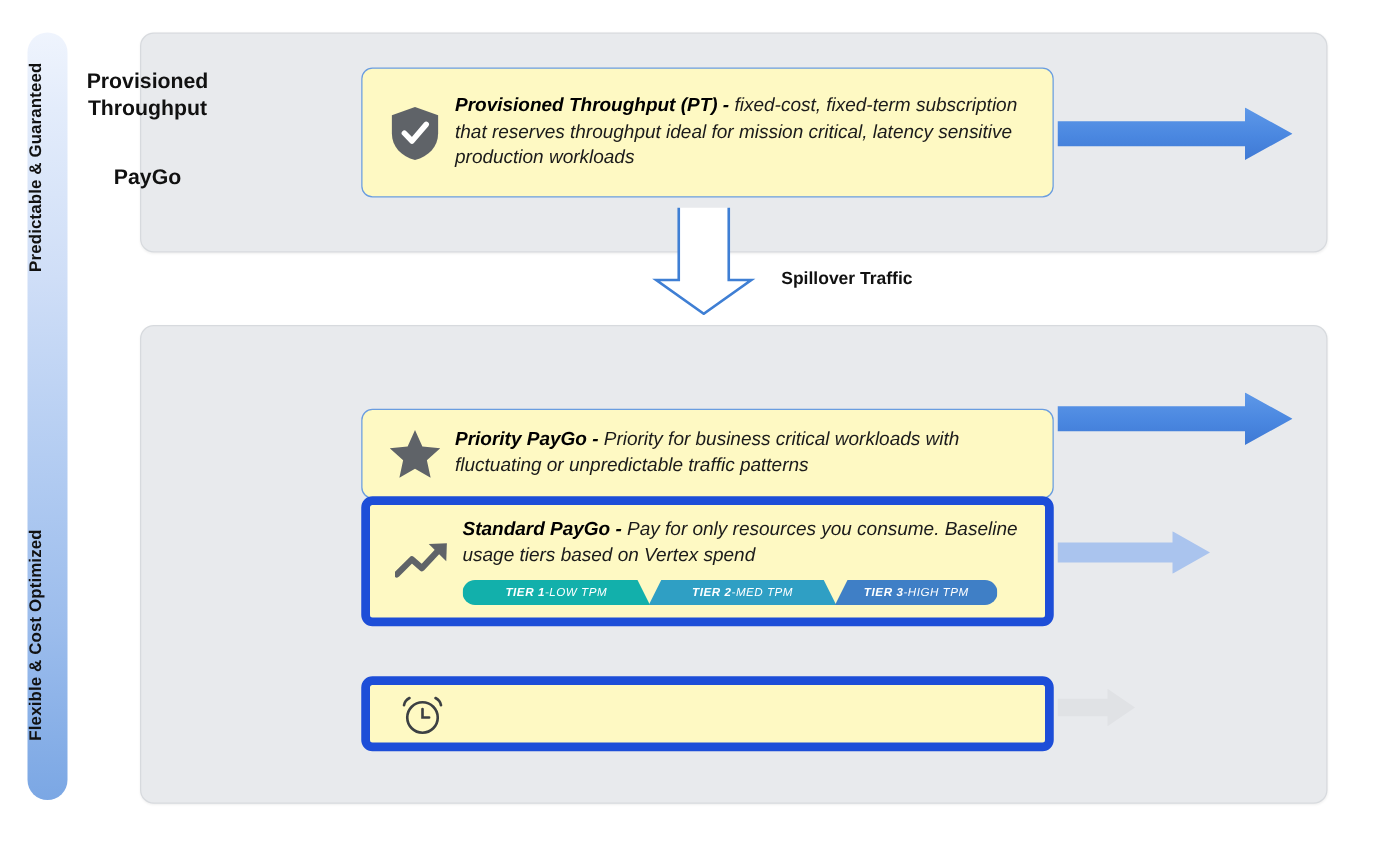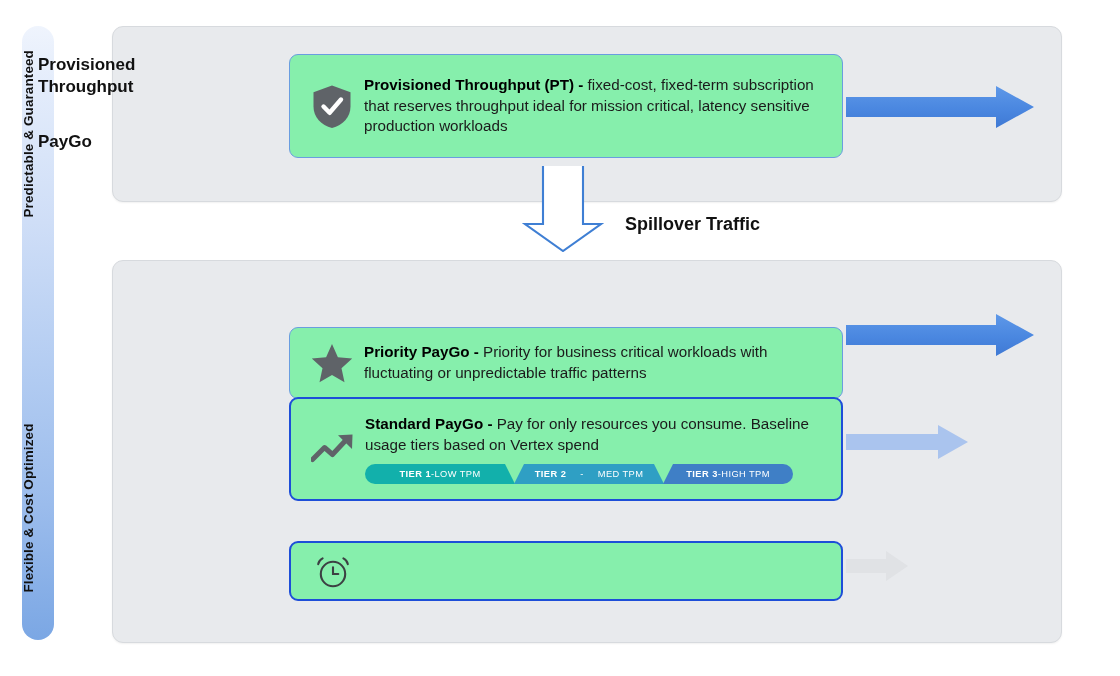--- a/index.html
+++ b/index.html
@@ -52,37 +52,39 @@
   #panel-pt{ left:112px; top:26px; width:948px; height:174px; }
   #panel-paygo{ left:112px; top:260px; width:948px; height:381px; }
 
   .panel-title{
     position:absolute;
     font-size:17px;
     font-weight:bold;
     color:#111;
     line-height:1.28;
     left:38px;
+    text-align:center;
   }
   #panel-pt-title{ top:54px; width:160px; }
   #panel-paygo-title{ top:131px; width:160px; }
 
   
   .card-wrap{ position:absolute; }
   .card{
     position:relative;
-    background:#86efac;
+    background:#fef9c3;
     border-radius:9px;
     box-sizing:border-box;
     display:flex;
     align-items:center;
     z-index:2;
+    font-style:italic;
   }
   .card.blue{ border:1px solid #6a9de0; }
-  .card.plain{ border:2px solid #1d4ed8; }
+  .card.plain{ border:7px solid #1d4ed8; }
   
   .card-base{
     position:absolute;
     left:0; width:100%;
     border-radius:9px;
     z-index:1;
   }
   .base-strong{ background:#4285e8; }
   .base-mid{ background:#7aa9e8; }
   .base-light{ background:#aec6ef; }
@@ -144,21 +146,20 @@
     flex:0 0 150px;
     background:#12b0ab;
     border-radius:10px 0 0 10px;
     clip-path:polygon(0 0,calc(100% - 10px) 0,100% 100%,0 100%);
   }
   .tier-2{
     flex:0 0 150px;
     background:#2f9fc4;
     margin-left:-1px;
     clip-path:polygon(10px 0,calc(100% - 10px) 0,100% 100%,0 100%);
-    gap:14px;
   }
   .tier-3{
     flex:1 1 auto;
     background:#3f7fc6;
     margin-left:-1px;
     border-radius:0 10px 10px 0;
     clip-path:polygon(10px 0,100% 0,100% 100%,0 100%);
   }
 
   
@@ -171,21 +172,21 @@
   
   #spillover-arrow{
     position:absolute;
     left:521px; top:166px;
     width:84px; height:86px;
     z-index:4;
   }
   #spillover-label{
     position:absolute;
     left:625px; top:214px;
-    font-size:18px;
+    font-size:14px;
     font-weight:bold;
     color:#111;
     white-space:nowrap;
     z-index:4;
   }
 </style>
 </head>
 <body>
 
 <div id="spectrum-bar"></div>

